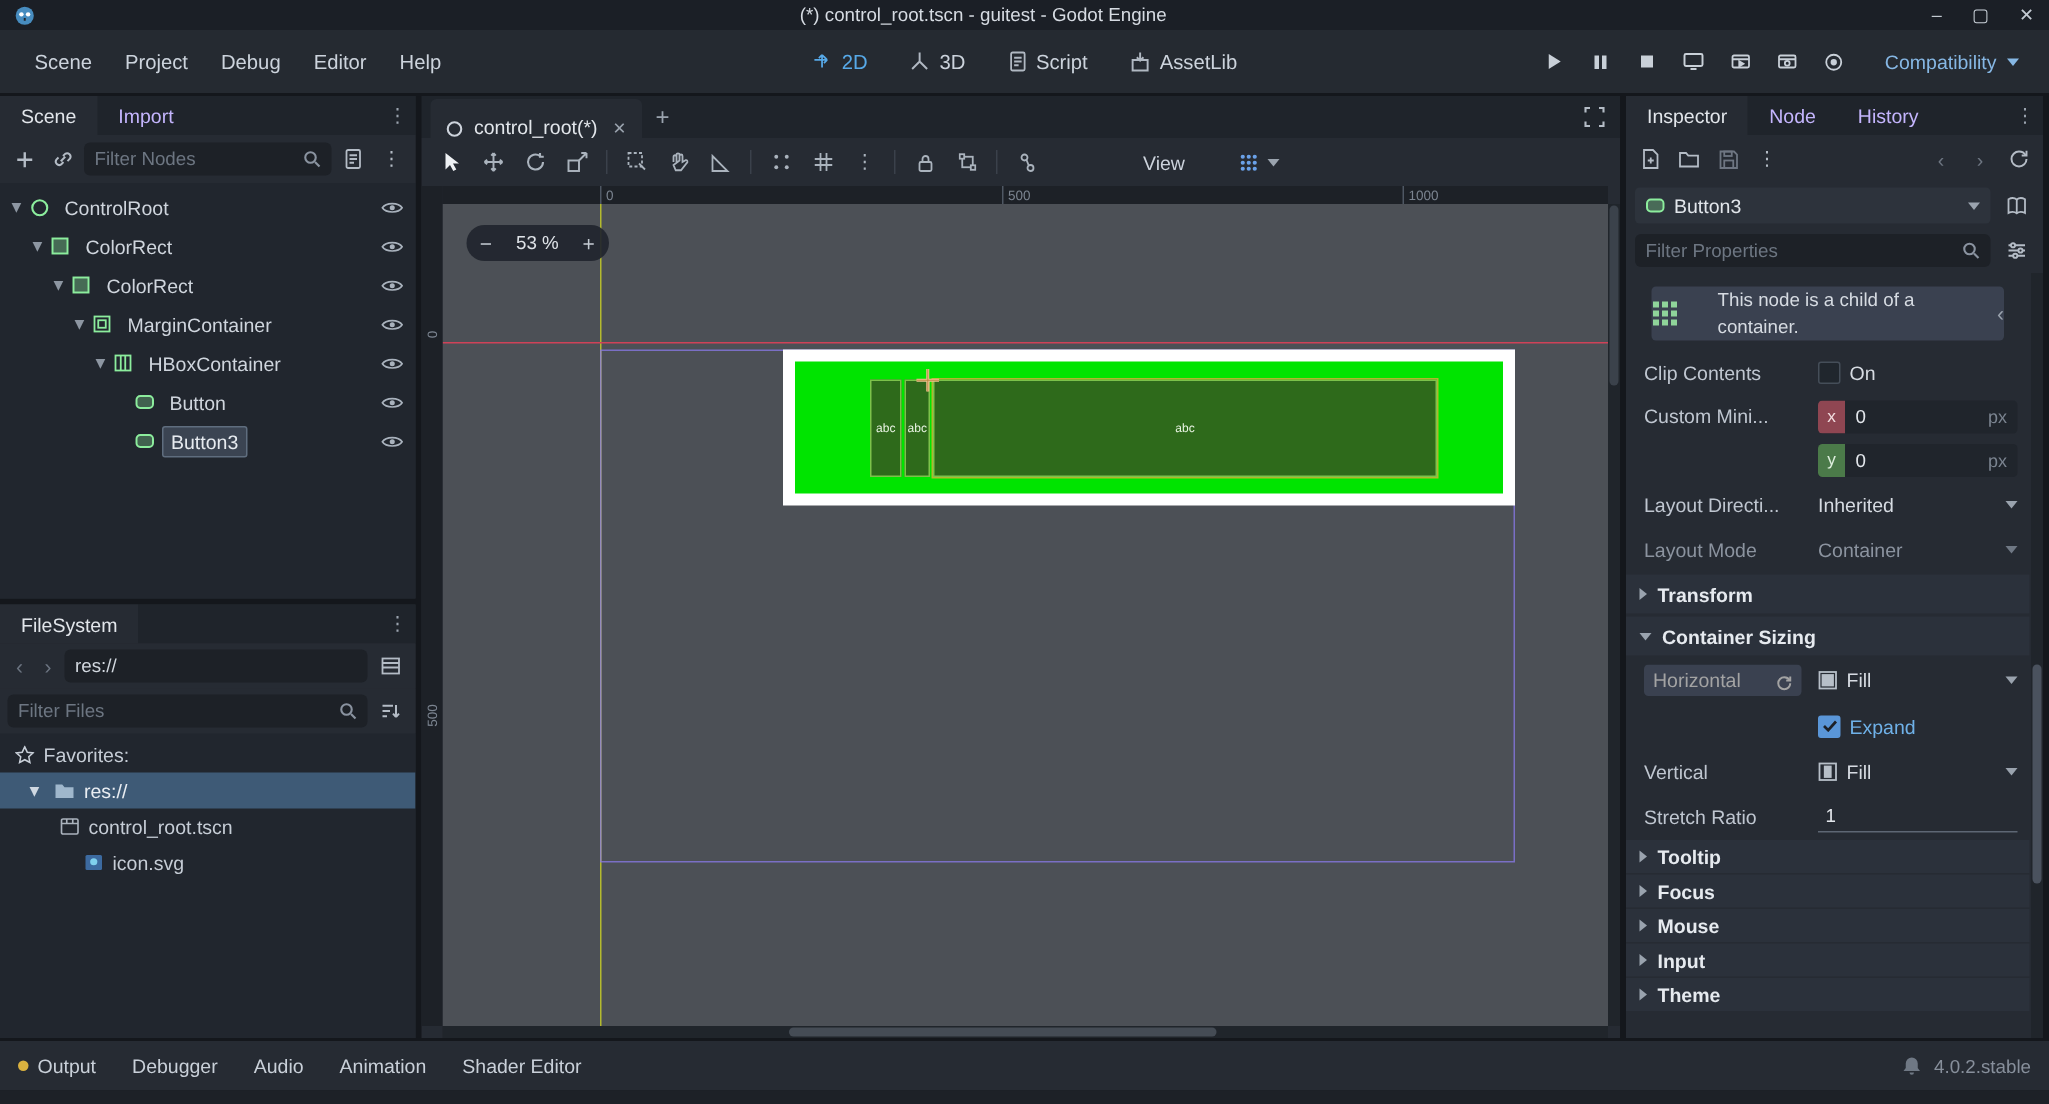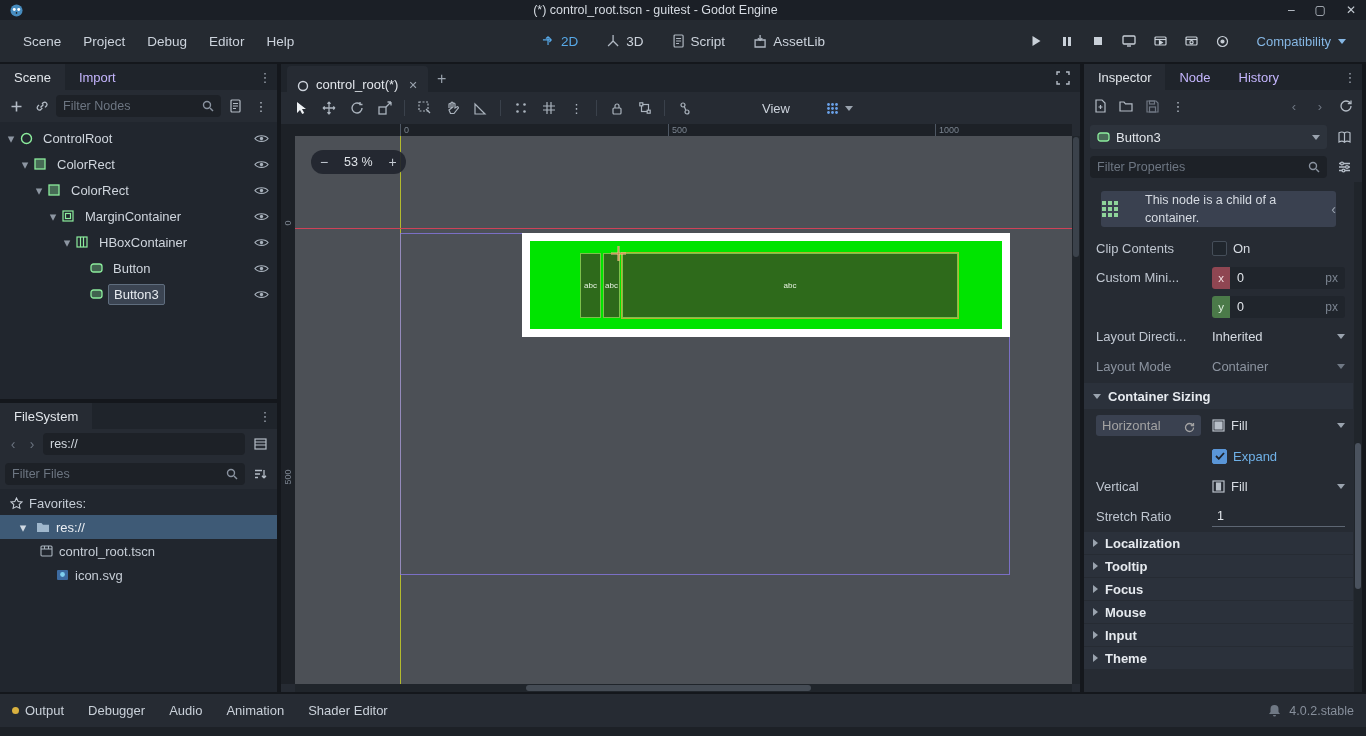--- a/index.html
+++ b/index.html
@@ -774,20 +774,24 @@
         </div>
 
         <div class="irow">
           <span class="ilabel" style="color:#8b939f">Layout Mode</span>
           <span class="ival dim">
             <span>Container</span>
             <span class="caret" style="color:#6f7884"></span>
           </span>
         </div>
 
+        <div class="section">
+          <span class="tri-r"></span>
+          <span>Transform</span>
+        </div>
 
         <div class="section">
           <span class="tri-d"></span>
           <span>Container Sizing</span>
         </div>
 
         <div class="irow" style="min-height:32px">
           <span class="ilabel">
             <span class="hl-label">
               <span>Horizontal</span>
@@ -837,24 +841,20 @@
           </span>
         </div>
 
         <div class="irow">
           <span class="ilabel">Stretch Ratio</span>
           <span class="ival">
             <span class="stretch-val">1</span>
           </span>
         </div>
 
-        <div class="section small">
-          <span class="tri-r"></span>
-          <span>Localization</span>
-        </div>
         <div class="section small">
           <span class="tri-r"></span>
           <span>Tooltip</span>
         </div>
         <div class="section small">
           <span class="tri-r"></span>
           <span>Focus</span>
         </div>
         <div class="section small">
           <span class="tri-r"></span>

